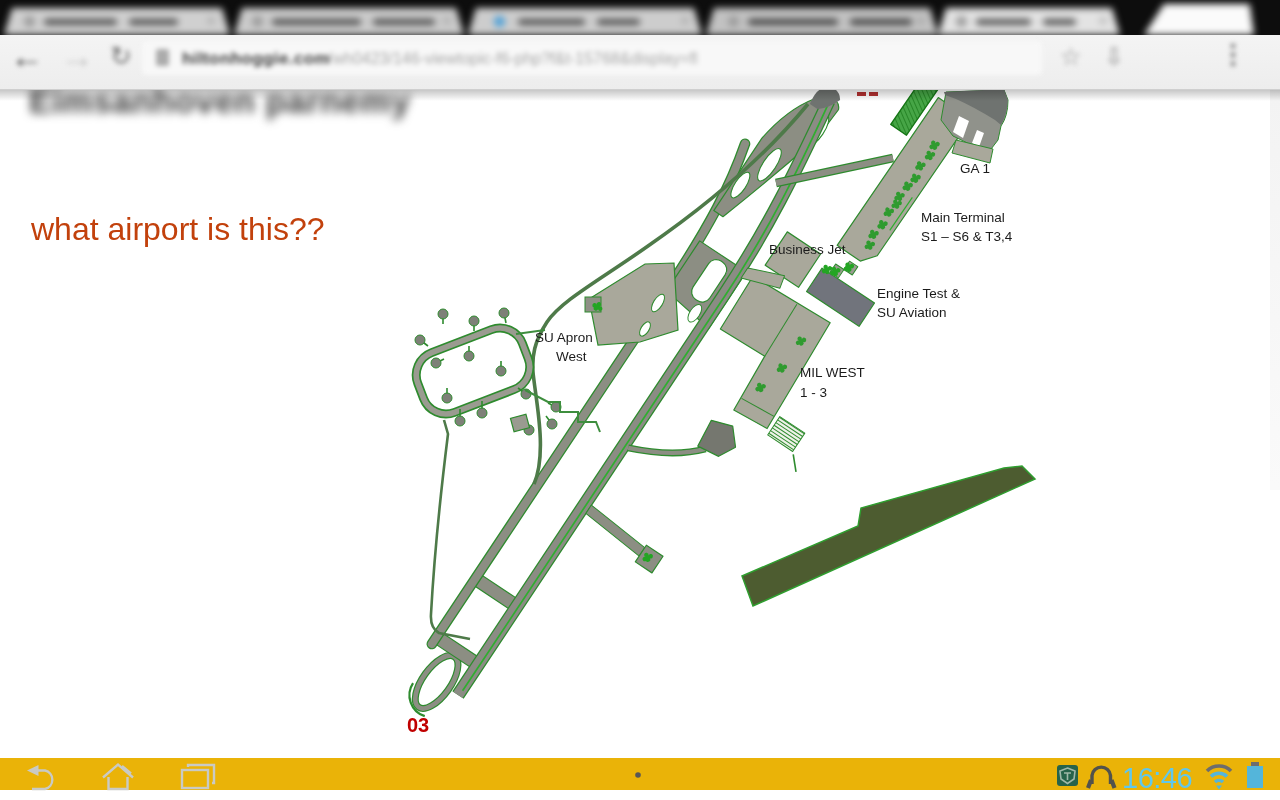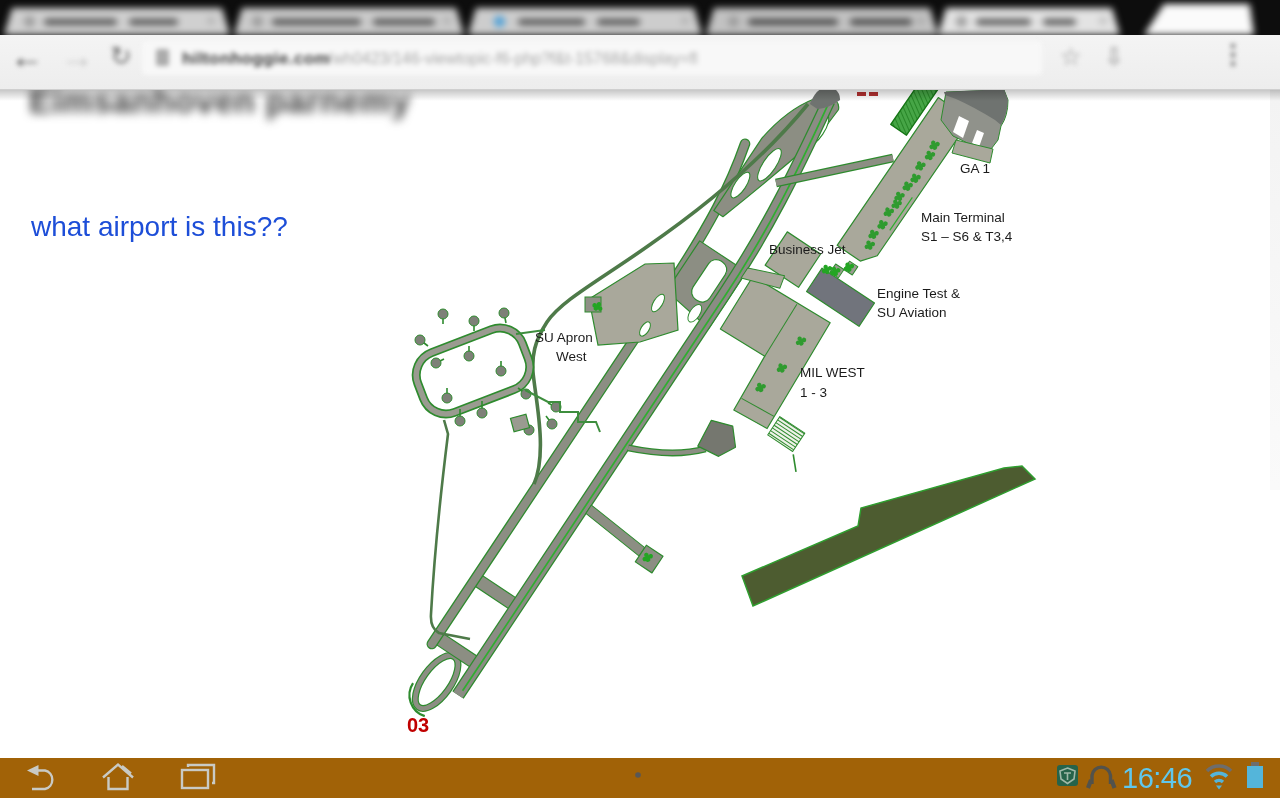--- a/index.html
+++ b/index.html
@@ -53,21 +53,21 @@
 <div style="position:absolute;left:338px;top:21px;font-size:16px;color:#a8a8a8;">/wh0423/146-viewtopic-f6-php?f&amp;t-15768&amp;display=fl</div>
 <div style="position:absolute;left:1070px;top:14px;font-size:24px;color:#8f8f8f;">☆</div>
 <div style="position:absolute;left:1114px;top:14px;font-size:24px;color:#8f8f8f;">⇩</div>
 <div style="position:absolute;left:1230px;top:10px;font-size:26px;color:#5f5f5f;font-weight:bold;">⋮</div>
 </div>
 </div>
 <div class="abs" style="left:0;top:90px;width:1280px;height:11px;background:linear-gradient(rgba(0,0,0,.22),rgba(0,0,0,0));z-index:5;"></div>
 
 <div class="abs" style="left:29px;top:82px;font-size:34px;font-weight:bold;color:#3a3a3a;filter:blur(5px);letter-spacing:0.5px;white-space:nowrap;">Eimsanhoven parnemy</div>
 
-<div class="abs" style="left:31px;top:211px;font-size:28px;color:#1d4ed8;">what airport is this??</div>
+<div class="abs" style="left:31px;top:211px;font-size:32px;color:#c2410c;">what airport is this??</div>
 
 <div class="abs" style="left:1270px;top:90px;width:10px;height:400px;background:linear-gradient(#e9e9e9,#f6f6f6);opacity:.55;"></div>
 
 <svg class="abs" style="left:0;top:0;z-index:1;filter:blur(0.4px);" width="1280" height="800" viewBox="0 0 1280 800">
 <defs>
 <clipPath id="pageclip">
           <rect x="0" y="89" width="1280" height="671"></rect>
         </clipPath>
 <pattern id="hatch" width="4" height="4" patternTransform="rotate(32)" patternUnits="userSpaceOnUse">
   <rect width="4" height="4" fill="#46a546"></rect>
@@ -259,21 +259,21 @@
 <text x="800" y="377" font-size="13.5" fill="#1b1b1b">MIL WEST</text>
 <text x="800" y="397" font-size="13.5" fill="#1b1b1b">1 - 3</text>
 
 <text x="407" y="732" font-size="20" font-weight="bold" fill="#c00000">03</text>
 
 <rect x="857" y="92" width="9" height="4" fill="#b23030"></rect>
         <rect x="869" y="92" width="9" height="4" fill="#b23030"></rect>
 </g>
 </svg>
 
-<div class="abs" style="left:0;top:758px;width:1280px;height:40px;background:#a16207;">
+<div class="abs" style="left:0;top:758px;width:1280px;height:32px;background:#eab308;">
 <svg width="1280" height="42" viewBox="0 0 1280 42">
 
 <g stroke="#c9cac5" stroke-width="2.4" fill="none">
           <path d="M 37 12.5 L 45 12.5 A 9.5 9.5 0 0 1 45 31 L 32 31"></path>
         </g>
         <polygon points="38.5,7 38.5,18 27,12.5" fill="#c9cac5"></polygon>
 
 <g stroke="#c9cac5" stroke-width="2.4" fill="none">
           <path d="M 103 19.5 L 118 6.5 L 133 19.5"></path>
           <path d="M 122 8 L 131 15.5"></path>

